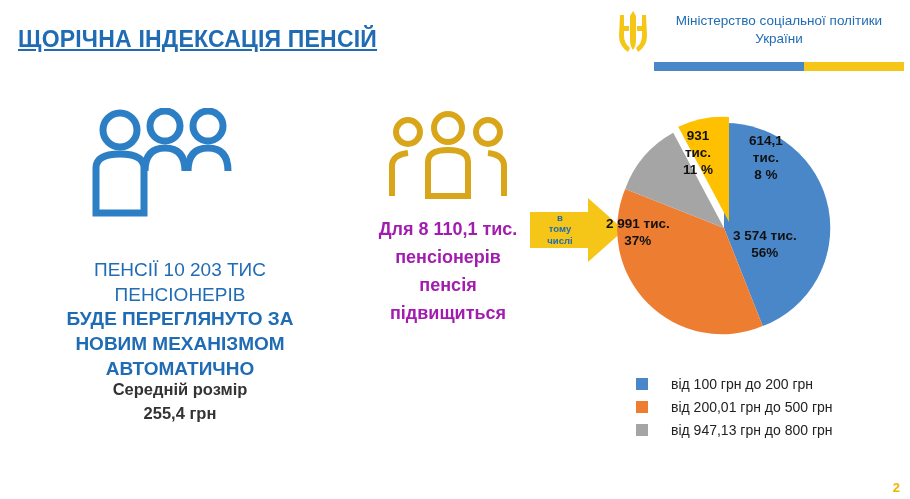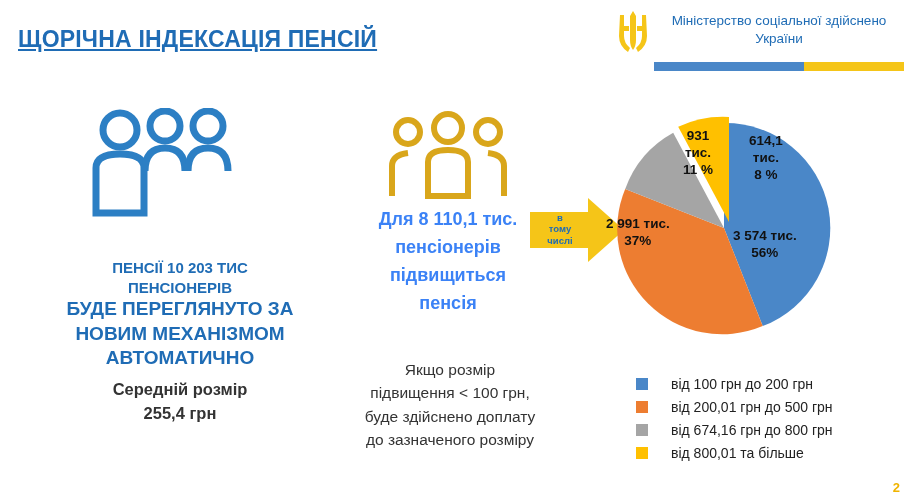--- a/index.html
+++ b/index.html
@@ -75,22 +75,22 @@
     height: 110px;
   }
   .left-text {
     position: absolute;
     left: 30px;
     top: 258px;
     width: 300px;
     text-align: center;
   }
   .left-text .l1 {
-    font-size: 15px;
-    font-weight: bold;
+    font-size: 19px;
+    font-weight: normal;
     color: #1f6cb5;
     line-height: 1.3;
   }
   .left-text .l2 {
     font-size: 19px;
     font-weight: bold;
     color: #1f6cb5;
     line-height: 1.3;
   }
   .left-sub {
@@ -109,26 +109,26 @@
   .people-gold {
     position: absolute;
     left: 388px;
     top: 108px;
     width: 120px;
     height: 92px;
   }
   .mid-text {
     position: absolute;
     left: 338px;
-    top: 206px;
+    top: 216px;
     width: 220px;
     text-align: center;
     font-size: 18px;
     font-weight: bold;
-    color: #3b82f6;
+    color: #a21caf;
     line-height: 1.55;
   }
   .mid-sub {
     position: absolute;
     left: 330px;
     top: 358px;
     width: 240px;
     text-align: center;
     font-size: 15.5px;
     color: #333333;
@@ -219,21 +219,21 @@
 
   <div class="ministry-block">
     <svg class="trident" viewBox="0 0 34 46">
       <path d="M17 1 L20 6 L20 30 Q20 36 17 40 Q14 36 14 30 L14 6 Z" fill="#f5c518"></path>
       <path d="M4 5 L8 5 L8 26 Q8 33 14 38 L12 42 Q3 36 3 26 Z" fill="#f5c518"></path>
       <path d="M30 5 L26 5 L26 26 Q26 33 20 38 L22 42 Q31 36 31 26 Z" fill="#f5c518"></path>
       <rect x="8" y="16" width="5" height="5" fill="#f5c518"></rect>
       <rect x="21" y="16" width="5" height="5" fill="#f5c518"></rect>
     </svg>
     <div class="ministry-text">
-      <div>Міністерство соціальної здійснено</div>
+      <div>Міністерство соціальної політики</div>
       <div>України</div>
     </div>
     <div class="ministry-bar">
       <div class="b1"></div>
       <div class="b2"></div>
     </div>
   </div>
 
   <svg class="people-blue" viewBox="0 0 190 110">
     <g fill="none" stroke="#2c7fc4" stroke-width="7">
@@ -266,30 +266,24 @@
       <circle cx="20" cy="24" r="12"></circle>
       <path d="M4 88 L4 58 Q4 47 20 45"></path>
       <circle cx="100" cy="24" r="12"></circle>
       <path d="M116 88 L116 58 Q116 47 100 45"></path>
     </g>
   </svg>
 
   <div class="mid-text">
     <div>Для 8 110,1 тис.</div>
     <div>пенсіонерів</div>
+    <div>пенсія</div>
     <div>підвищиться</div>
-    <div>пенсія</div>
-  </div>
-
-  <div class="mid-sub">
-    <div>Якщо розмір</div>
-    <div>підвищення &lt; 100 грн,</div>
-    <div>буде здійснено доплату</div>
-    <div>до зазначеного розміру</div>
-  </div>
+  </div>
+
 
   <svg class="arrow" viewBox="0 0 96 68">
     <path d="M0 16 L58 16 L58 2 L94 34 L58 66 L58 52 L0 52 Z" fill="#f5c518"></path>
   </svg>
   <div class="arrow-label">
     <div>в</div>
     <div>тому</div>
     <div>числі</div>
   </div>
 
@@ -329,22 +323,18 @@
     <div class="legend-row">
       <span class="legend-swatch" style="background:#4a87c8"></span>
       <span class="legend-label">від 100 грн до 200 грн</span>
     </div>
     <div class="legend-row">
       <span class="legend-swatch" style="background:#ed7d31"></span>
       <span class="legend-label">від 200,01 грн до 500 грн</span>
     </div>
     <div class="legend-row">
       <span class="legend-swatch" style="background:#a5a5a5"></span>
-      <span class="legend-label">від 674,16 грн до 800 грн</span>
-    </div>
-    <div class="legend-row">
-      <span class="legend-swatch" style="background:#ffc000"></span>
-      <span class="legend-label">від 800,01 та більше</span>
+      <span class="legend-label">від 947,13 грн до 800 грн</span>
     </div>
   </div>
 
   <div class="page-num">2</div>
 </div>
 
 </body></html>

